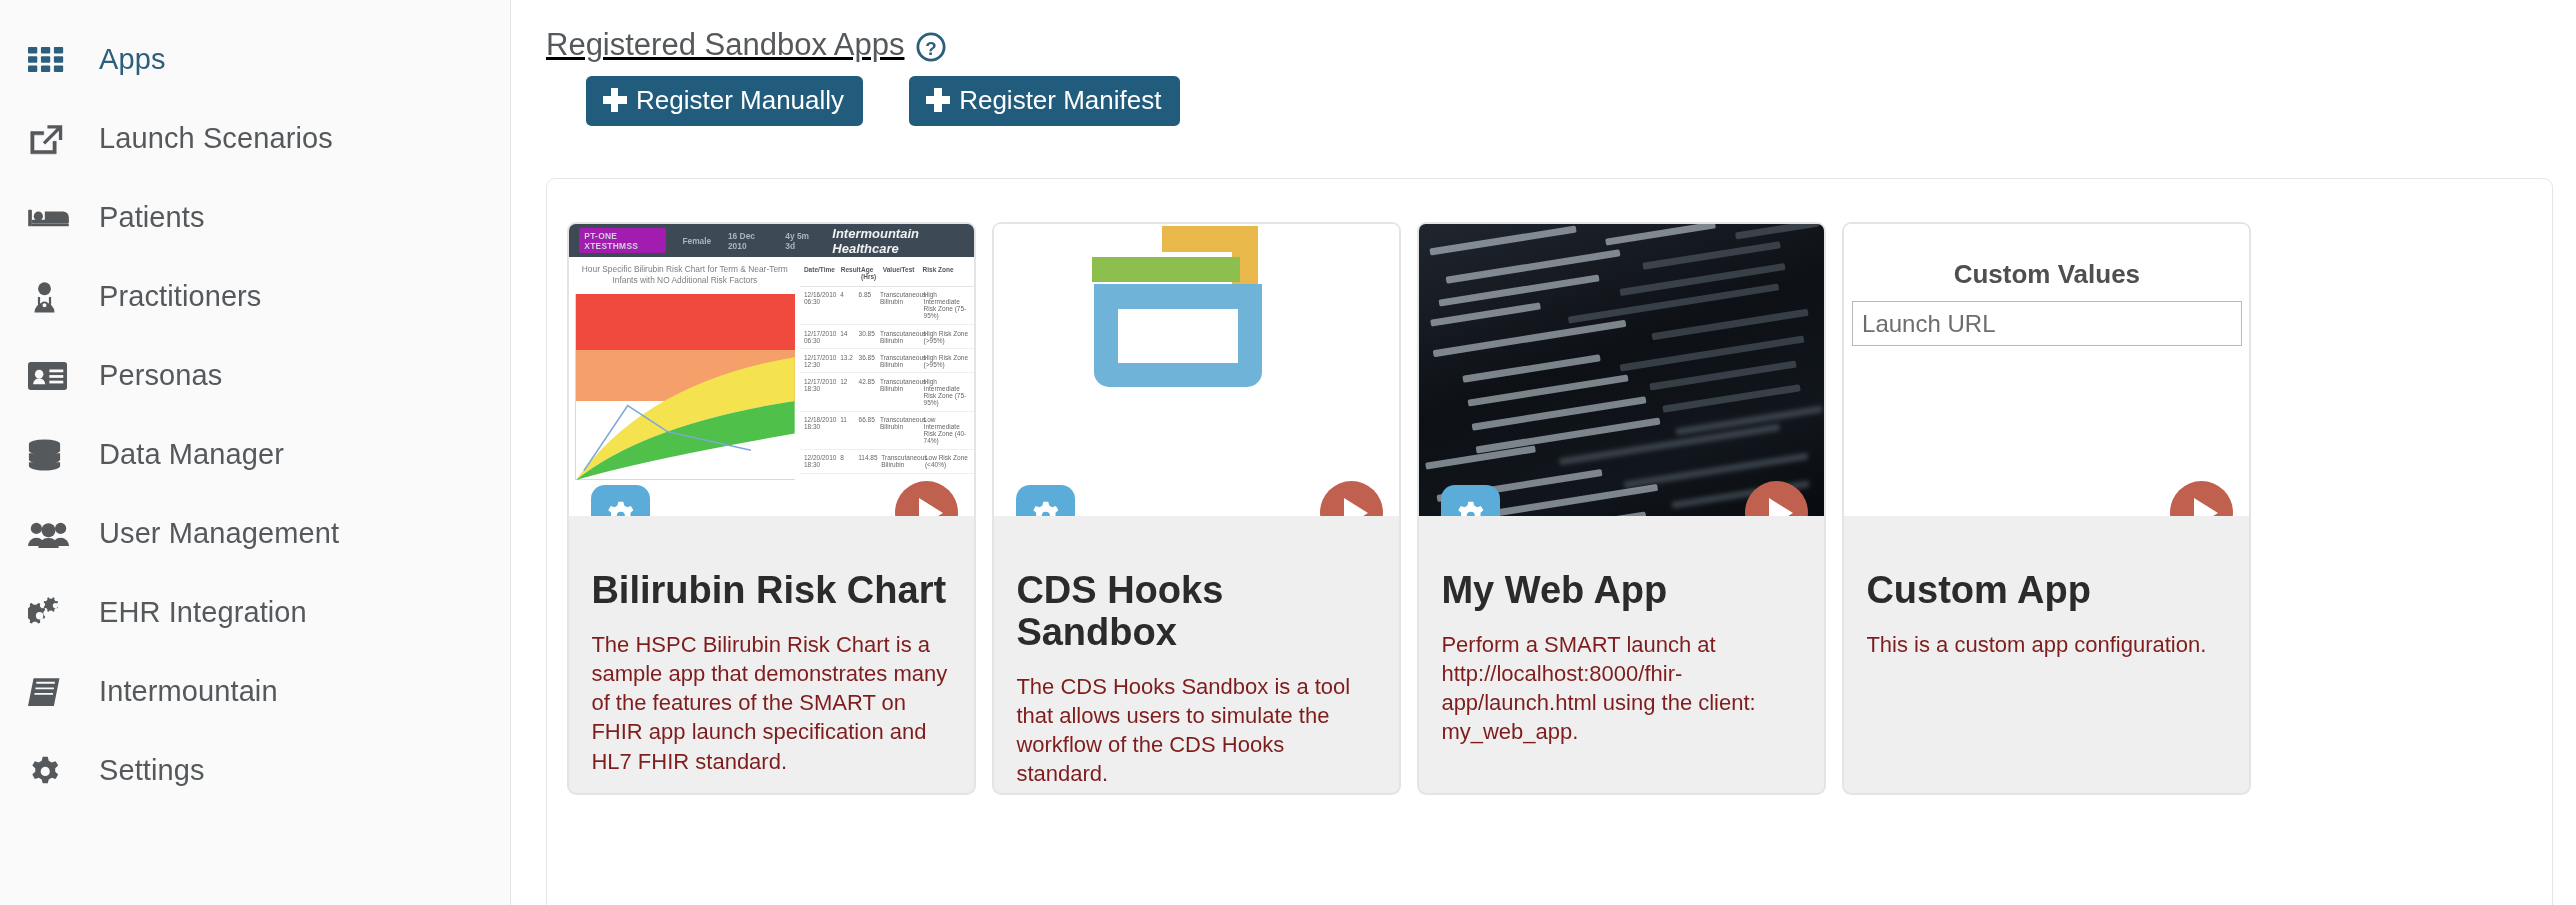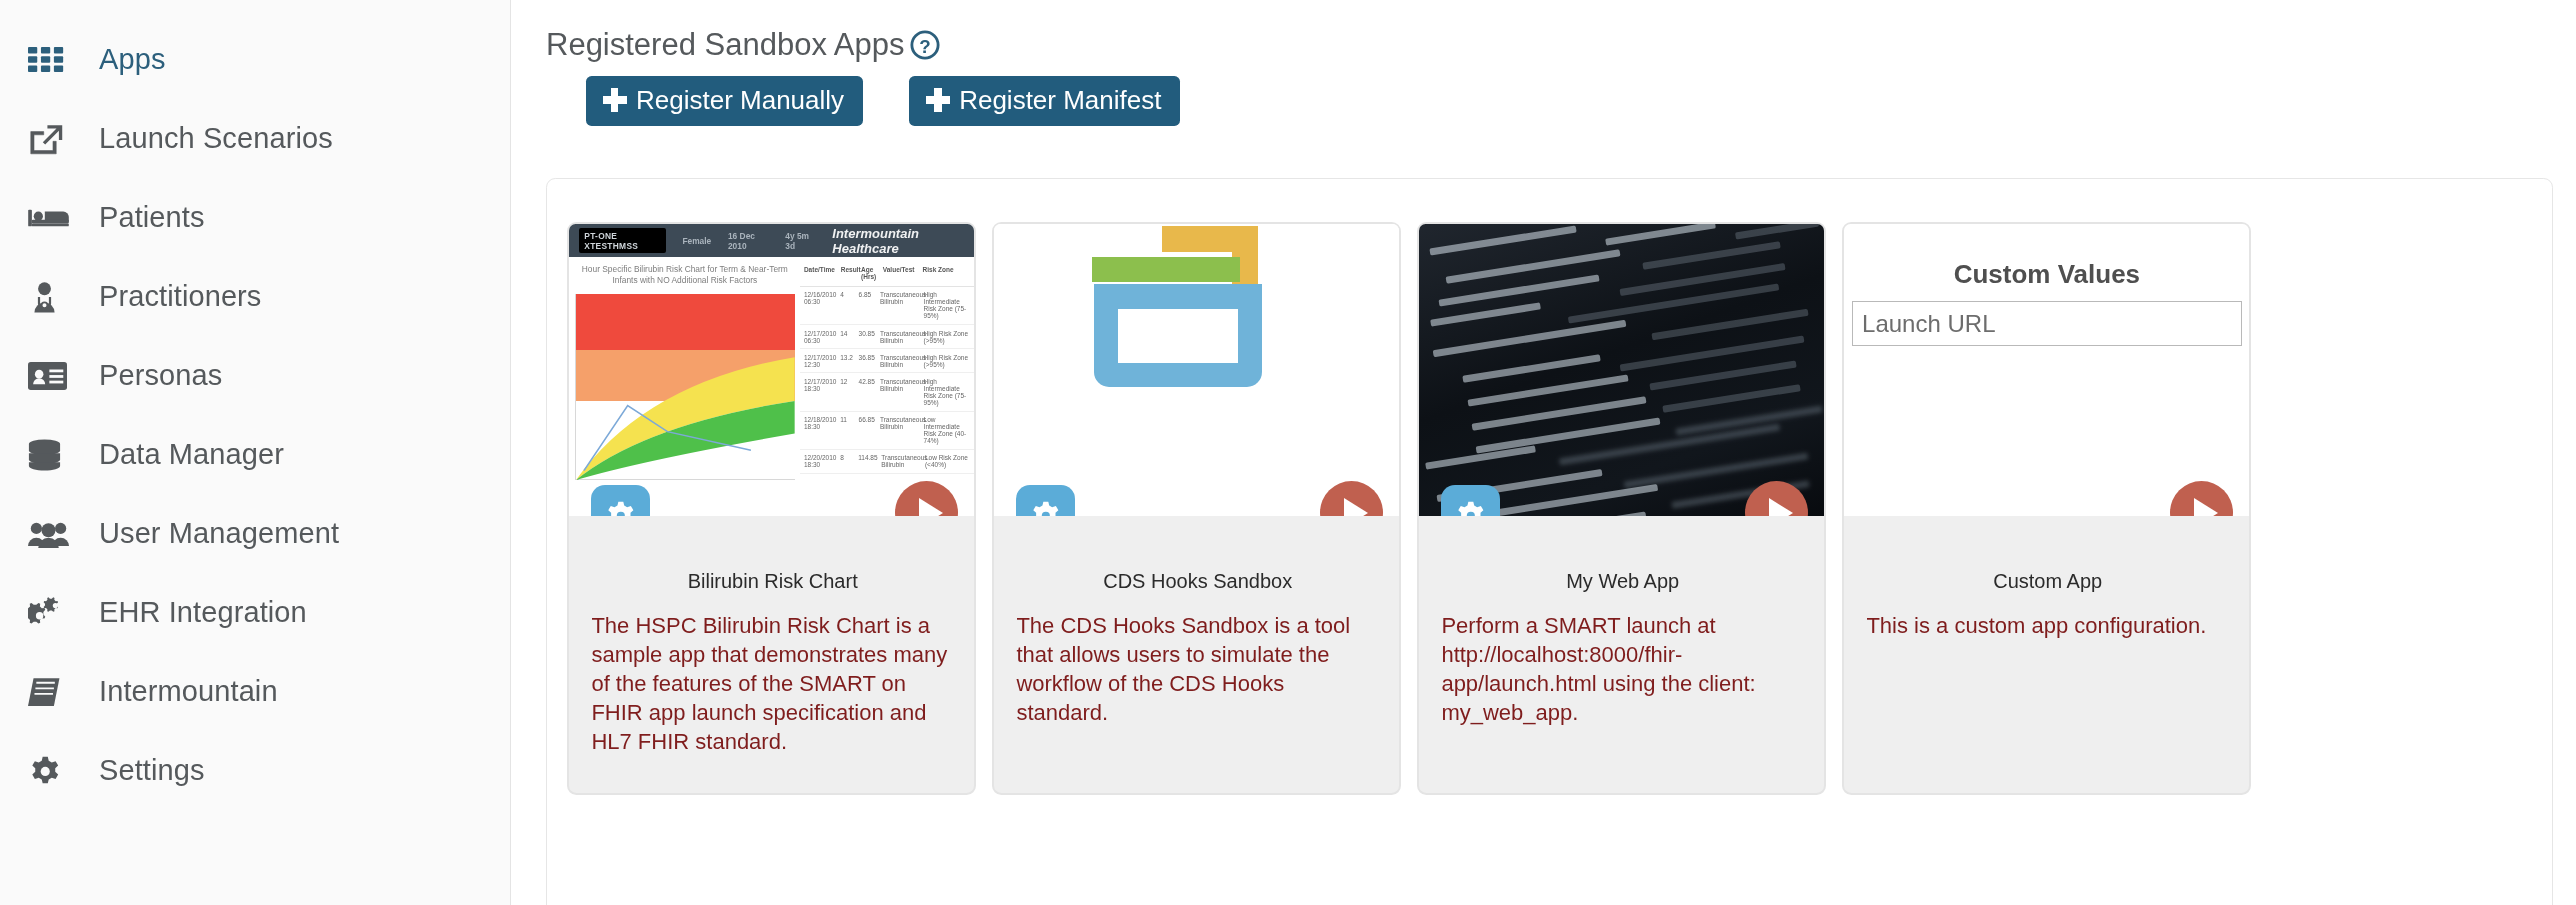--- a/index.html
+++ b/index.html
@@ -47,21 +47,21 @@
   
   .main {
     flex: 1 1 auto;
     position: relative;
     padding: 0;
     background: #fff;
     height: 906px;
     overflow: hidden;
   }
   .page-head { padding: 28px 0 0 35px; }
-  .page-title-row { display: flex; align-items: flex-start; gap: 6px; }
+  .page-title-row { display: flex; align-items: flex-end; gap: 12px; text-decoration: underline; }
   .page-title {
     font-size: 31px;
     color: #55595c;
     font-weight: 400;
     margin: 0;
     line-height: 1.1;
   }
   .help-icon { display: inline-flex; align-items: center; margin-top: 1.9px; cursor: pointer; }
 
   .btn-row { display: flex; gap: 6.5px; margin-top: 14px; }
@@ -151,43 +151,42 @@
   .play-btn .tri {
     width: 0; height: 0;
     border-left: 24px solid #fff;
     border-top: 15px solid transparent;
     border-bottom: 15px solid transparent;
     margin-left: 7.4px;
   }
 
   .card-body { padding: 54px 20.4px 0 22px; }
   .card-title {
-    font-size: 20px;
-    font-weight: normal;
+    font-size: 38px;
+    font-weight: bold;
     color: #2b2b2b;
     margin: 0 0 18.6px 0;
     line-height: 1.1;
-    text-align: center;
   }
   .card-desc {
     font-size: 22px;
     color: #7f1d1d;
     line-height: 1.32;
     margin: 0;
     word-break: break-word;
   }
 
   
   .bili { width: 100%; height: 100%; background: #fff; position: relative; }
   .bili-bar {
     height: 33px; background: #3d4a56;
     display: flex; align-items: center; padding-left: 9.3px; gap: 16.7px;
   }
   .bili-bar .pt {
-    background: #000000; color: #cfd5da; font-size: 8.4px; font-weight: bold;
+    background: #a21caf; color: #cfd5da; font-size: 8.4px; font-weight: bold;
     padding: 2.8px 5.6px; border-radius: 1.9px; letter-spacing: 0.3px;
   }
   .bili-bar .meta { color: #aab4bd; font-size: 8.4px; font-weight: bold; }
   .bili-bar .logo {
     margin-left: auto; margin-right: 9.3px; color: #fff;
     font-size: 13px; font-weight: bold; font-style: italic; opacity: .92;
   }
   .bili-main { display: flex; height: calc(100% - 33px); }
   .bili-left { width: 57%; padding: 7.4px 5.6px 0 5.6px; }
   .bili-cap { font-size: 8.4px; color: #7d7d7d; text-align: center; line-height: 1.3; }

